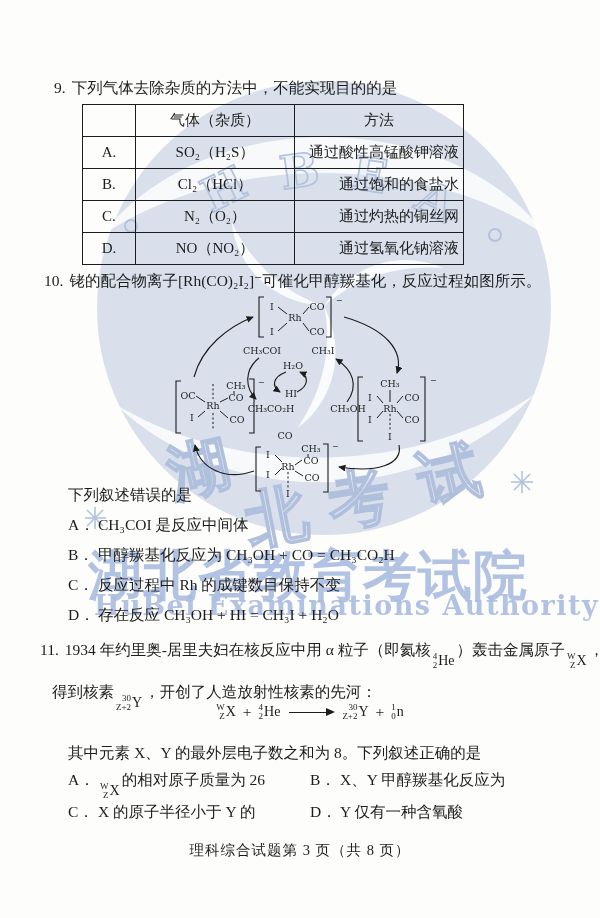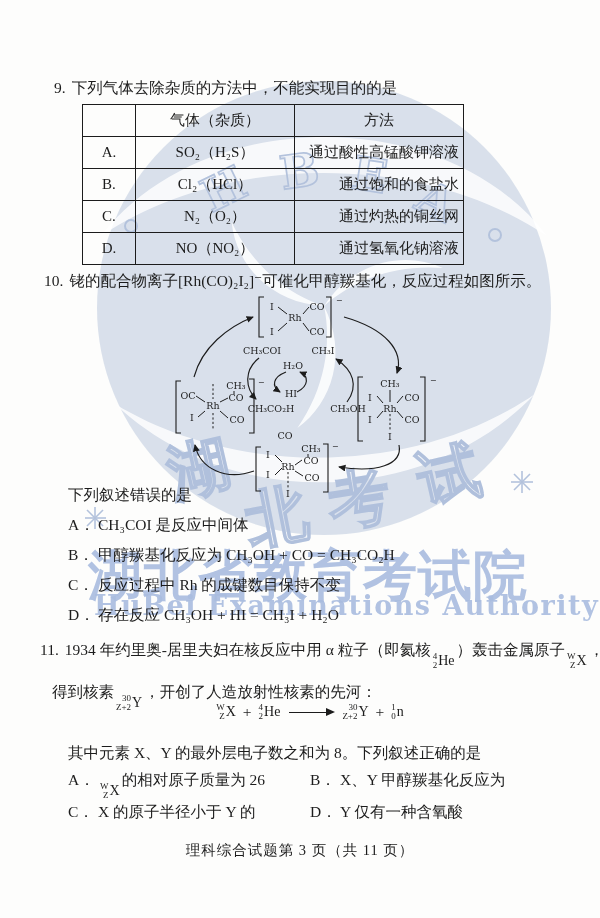--- a/index.html
+++ b/index.html
@@ -356,15 +356,15 @@
     </div>
     <div class="opt" style="left:68px;top:802px;">
       <span class="lab">C．</span>
       <span>X 的原子半径小于 Y 的</span>
     </div>
     <div class="opt" style="left:310px;top:802px;">
       <span class="lab">D．</span>
       <span>Y 仅有一种含氧酸</span>
     </div>
 
-    <div class="footer">理科综合试题第 3 页（共 11 页）</div>
+    <div class="footer">理科综合试题第 3 页（共 8 页）</div>
   </div>
 </div>
 
 </body></html>

